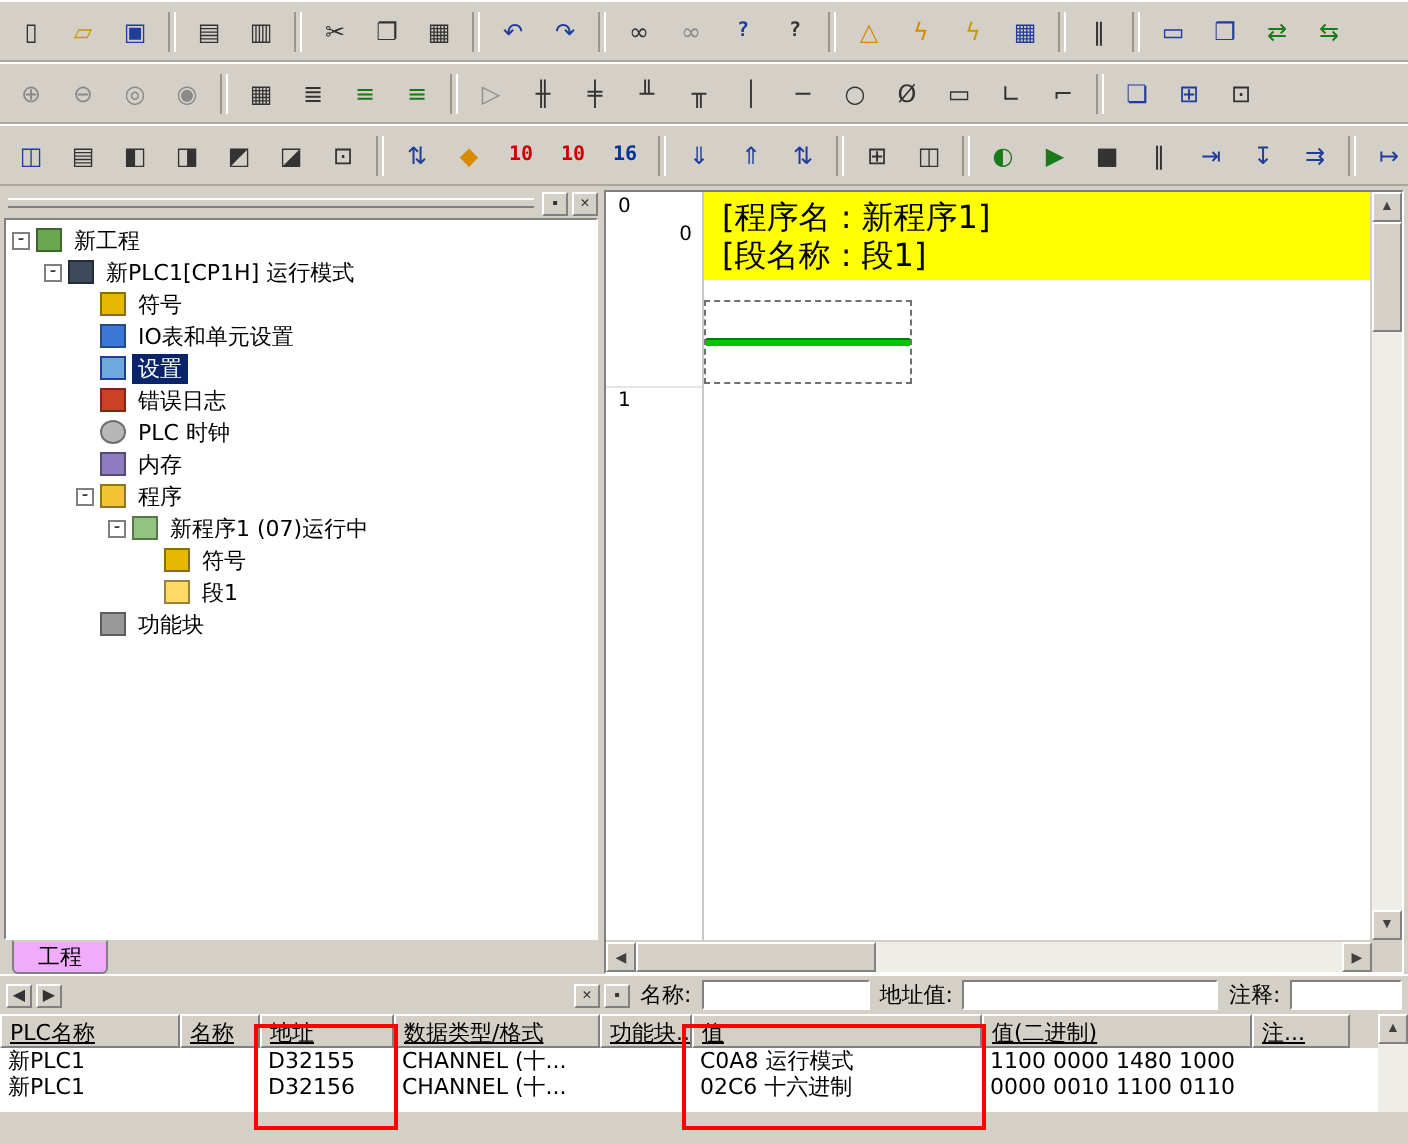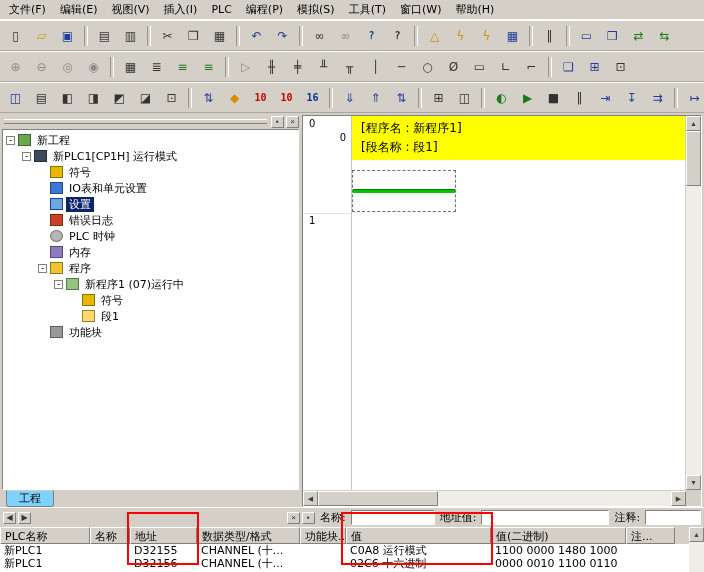--- a/index.html
+++ b/index.html
@@ -31,33 +31,33 @@
   .expander.hidden{visibility:hidden;}
   .ticon{width:13px;height:12px;flex:none;border:1px solid rgba(0,0,0,.4);box-sizing:border-box;}
   .i-project{background:#6aa84f}.i-plc{background:#3d4a5d}.i-symbols{background:#e6b800}
   .i-io{background:#3c78d8}.i-settings{background:#6fa8dc;border-color:#1f3d99}
   .i-error{background:#cc4125}.i-clock{background:#b7b7b7;border-radius:50%}
   .i-memory{background:#8e7cc3}.i-programs{background:#f1c232}.i-program{background:#93c47d}
   .i-section{background:#ffd966}.i-fb{background:#999}
   .tlabel{padding:0 3px;}
   .tlabel.sel{background:#0a246a;color:#fff;}
   .tabbar{height:17px;display:flex;align-items:flex-start;padding-left:4px;}
-  .tab{height:15px;padding:0 12px;background:#7dd3fc;border:1px solid #808080;border-top:1px solid #d4d0c8;border-radius:0 0 3px 3px;display:flex;align-items:center;}
+  .tab{height:15px;padding:0 12px;background:#f0abfc;border:1px solid #808080;border-top:1px solid #d4d0c8;border-radius:0 0 3px 3px;display:flex;align-items:center;}
 
   
   .editor-wrap{flex:1;box-sizing:border-box;padding:2px 2px 0 0;display:flex;flex-direction:column;}
   .editor{flex:1;display:flex;flex-direction:column;border:1px solid;border-color:#808080 #fff #fff #808080;background:#fff;overflow:hidden;}
   .ed-content{flex:1;display:flex;}
   .gutter{width:48px;flex:none;position:relative;border-right:1px solid #c8c8c8;font-size:10px;}
   .rung-num0{position:absolute;top:2px;left:6px;}
   .step-num0{position:absolute;top:16px;right:5px;}
   .rung-num1{position:absolute;top:99px;left:6px;}
   .rung-sep{position:absolute;top:97px;left:0;right:0;border-top:1px solid #e4e4e4;}
   .canvas{flex:1;position:relative;}
-  .banner{background:#ffff00;color:#000;padding:3px 9px;line-height:19px;font-size:12px;}
+  .banner{background:#ffff00;color:#000;padding:3px 9px;line-height:19px;font-size:16px;}
   .sel-rect{position:absolute;top:54px;left:0;width:104px;height:42px;border:1px dashed #707070;box-sizing:border-box;}
   .power-line{position:absolute;left:0;right:0;top:18px;height:3px;background:#00c400;border-top:1px solid #008000;}
   .ed-vscroll{width:15px;flex:none;display:flex;flex-direction:column;background:#efede8;border-left:1px solid #d4d0c8;}
   .sb-btn{width:15px;height:15px;flex:none;display:flex;align-items:center;justify-content:center;background:#d4d0c8;border:1px solid;border-color:#fff #808080 #808080 #fff;font-size:7px;color:#404040;padding:0;box-sizing:border-box;}
   .vtrack{flex:1;position:relative;}
   .vthumb{position:absolute;top:0;left:0;width:15px;height:55px;background:#d4d0c8;border:1px solid;border-color:#fff #808080 #808080 #fff;box-sizing:border-box;}
   .ed-hscroll{height:15px;flex:none;display:flex;background:#efede8;border-top:1px solid #d4d0c8;}
   .htrack{flex:1;position:relative;}
   .hthumb{position:absolute;top:0;left:0;height:15px;width:120px;background:#d4d0c8;border:1px solid;border-color:#fff #808080 #808080 #fff;box-sizing:border-box;}
   .corner{width:15px;height:15px;background:#d4d0c8;flex:none;}
@@ -67,62 +67,39 @@
   .wspacer{width:250px;flex:none;}
   .wlabel{white-space:nowrap;padding:0 2px;}
   .wfield{height:15px;background:#fff;border:1px solid;border-color:#808080 #fff #fff #808080;box-sizing:border-box;}
   .f-name{width:84px;flex:none;}
   .f-addr{width:128px;flex:none;}
   .f-comment{flex:1;}
 
   
   .watch-table{height:49px;display:flex;background:#fff;}
   .wt-main{flex:1;display:flex;flex-direction:column;overflow:hidden;}
-  .wheader{display:flex;height:17px;background:#d4d0c8;flex:none;}
+  .wheader{display:flex;height:17px;background:#d4d0c8;flex:none;text-decoration:underline;}
   .wh{box-sizing:border-box;flex:none;border:1px solid;border-color:#fff #808080 #808080 #fff;padding:1px 4px;white-space:nowrap;overflow:hidden;cursor:default;}
   .wrow{display:flex;height:13px;flex:none;background:#fff;line-height:13px;}
   .wc{box-sizing:border-box;flex:none;padding:0 4px;white-space:nowrap;overflow:hidden;}
   .c0{width:90px}.c1{width:40px}.c2{width:67px}.c3{width:103px}.c4{width:46px}
   .c5{width:145px}.c6{width:135px}.c7{width:49px}
   .wfiller{flex:1;background:#fff;}
   .wt-vscroll{width:15px;flex:none;display:flex;flex-direction:column;background:#efede8;}
 
   
   .red-rect{position:absolute;border:2px solid #ff0000;box-sizing:border-box;pointer-events:none;z-index:20;}
   .red-addr{left:127px;top:512px;width:72px;height:53px;}
   .red-value{left:341px;top:512px;width:152px;height:53px;}
 </style>
 </head>
 <body>
 
 <div class="app">
 
-  <div class="menubar">
-
-      <span class="menu-item">文件(F)</span>
-
-      <span class="menu-item">编辑(E)</span>
-
-      <span class="menu-item">视图(V)</span>
-
-      <span class="menu-item">插入(I)</span>
-
-      <span class="menu-item">PLC</span>
-
-      <span class="menu-item">编程(P)</span>
-
-      <span class="menu-item">模拟(S)</span>
-
-      <span class="menu-item">工具(T)</span>
-
-      <span class="menu-item">窗口(W)</span>
-
-      <span class="menu-item">帮助(H)</span>
-
-  </div>
 
   <div class="toolbar">
 
       <div class="tb-btn c-dark">
         <span>▯</span>
       </div>
 
       <div class="tb-btn c-yellow">
         <span>▱</span>
       </div>

